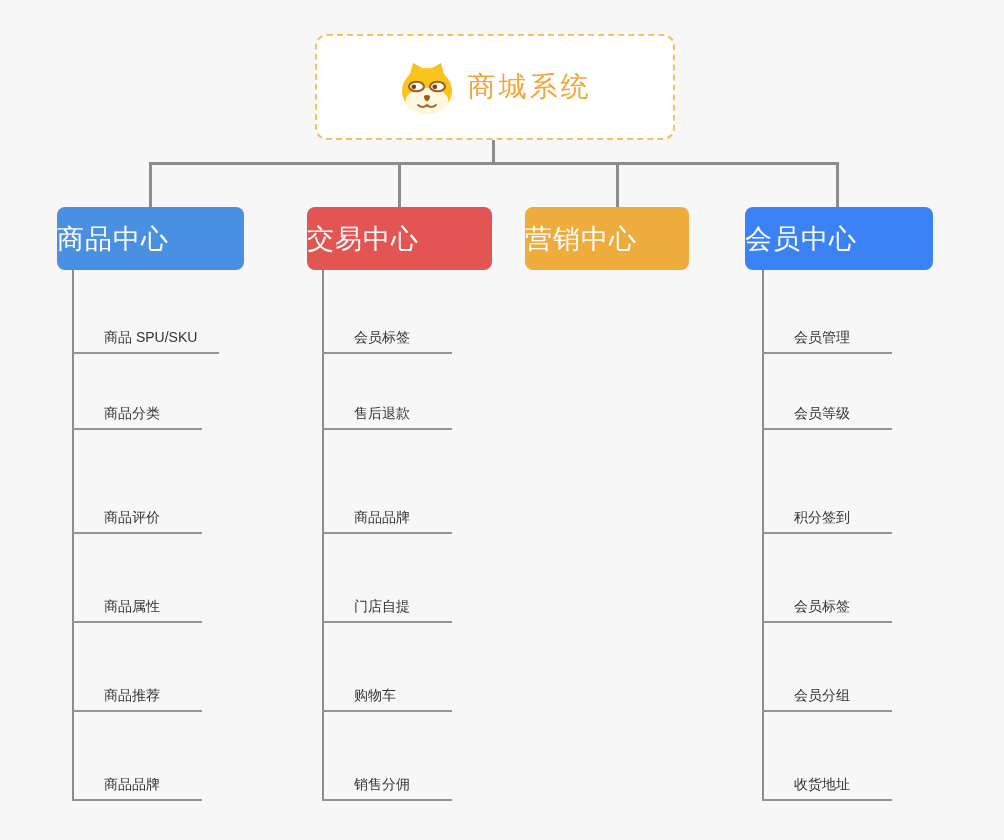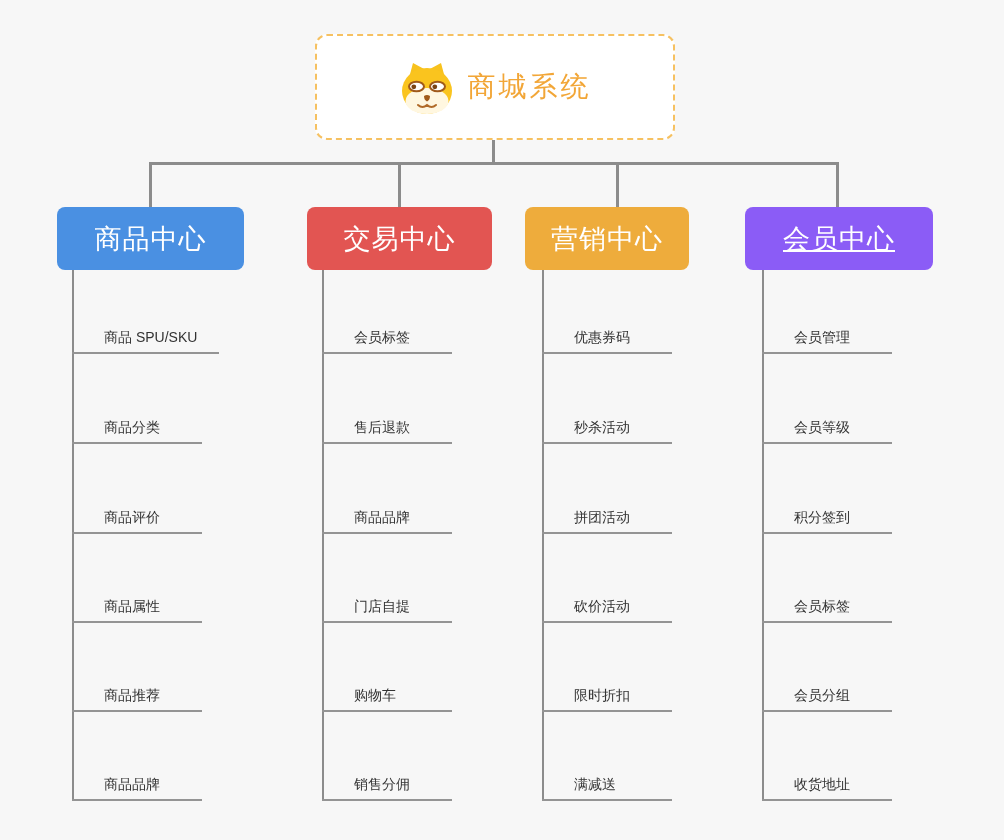--- a/index.html
+++ b/index.html
@@ -46,21 +46,21 @@
   .drop-3 { left: 836px; }
 
   
   .branch-box {
     position: absolute;
     top: 207px;
     height: 63px;
     border-radius: 8px;
     display: flex;
     align-items: center;
-    justify-content: center;
+    justify-content: flex-start;
     color: #ffffff;
     font-size: 27px;
     letter-spacing: 1px;
     cursor: pointer;
   }
   .b0 { left: 57px;  width: 187px; }
   .b1 { left: 307px; width: 185px; }
   .b2 { left: 525px; width: 164px; }
   .b3 { left: 745px; width: 188px; }
 
@@ -91,21 +91,21 @@
     display: flex;
     align-items: flex-end;
     padding: 0 22px 5px 32px;
     border-bottom: 2px solid #949494;
     font-size: 14px;
     color: #333333;
     white-space: nowrap;
     cursor: pointer;
   }
   .r0 { top: 44px; }
-  .r1 { top: 134px; }
+  .r1 { top: 120px; }
   .r2 { top: 224px; }
   .r3 { top: 313px; }
   .r4 { top: 402px; }
   .r5 { top: 491px; }
 </style>
 </head>
 <body>
 
 <div class="canvas">
 
@@ -134,21 +134,21 @@
 
   <div class="branch-box b0" style="background-color: rgb(74, 144, 226);">
     <span>商品中心</span>
   </div>
   <div class="branch-box b1" style="background-color: rgb(226, 85, 82);">
     <span>交易中心</span>
   </div>
   <div class="branch-box b2" style="background-color: rgb(238, 172, 60);">
     <span>营销中心</span>
   </div>
-  <div class="branch-box b3" style="background-color: #8b5cf6; text-decoration: underline;">
+  <div class="branch-box b3" style="background-color: #3b82f6;">
     <span>会员中心</span>
   </div>
 
   <div class="branch-col c0">
     <div class="trunk"></div>
     <div class="leaf r0">商品 SPU/SKU</div>
     <div class="leaf r1">商品分类</div>
     <div class="leaf r2">商品评价</div>
     <div class="leaf r3">商品属性</div>
     <div class="leaf r5">商品品牌</div>
@@ -158,29 +158,20 @@
   <div class="branch-col c1">
     <div class="trunk"></div>
     <div class="leaf r0">会员标签</div>
     <div class="leaf r1">售后退款</div>
     <div class="leaf r2">商品品牌</div>
     <div class="leaf r3">门店自提</div>
     <div class="leaf r4">购物车</div>
     <div class="leaf r5">销售分佣</div>
   </div>
 
-  <div class="branch-col c2">
-    <div class="trunk"></div>
-    <div class="leaf r0">优惠券码</div>
-    <div class="leaf r1">秒杀活动</div>
-    <div class="leaf r2">拼团活动</div>
-    <div class="leaf r3">砍价活动</div>
-    <div class="leaf r4">限时折扣</div>
-    <div class="leaf r5">满减送</div>
-  </div>
 
   <div class="branch-col c3">
     <div class="trunk"></div>
     <div class="leaf r0">会员管理</div>
     <div class="leaf r1">会员等级</div>
     <div class="leaf r2">积分签到</div>
     <div class="leaf r3">会员标签</div>
     <div class="leaf r4">会员分组</div>
     <div class="leaf r5">收货地址</div>
   </div>

